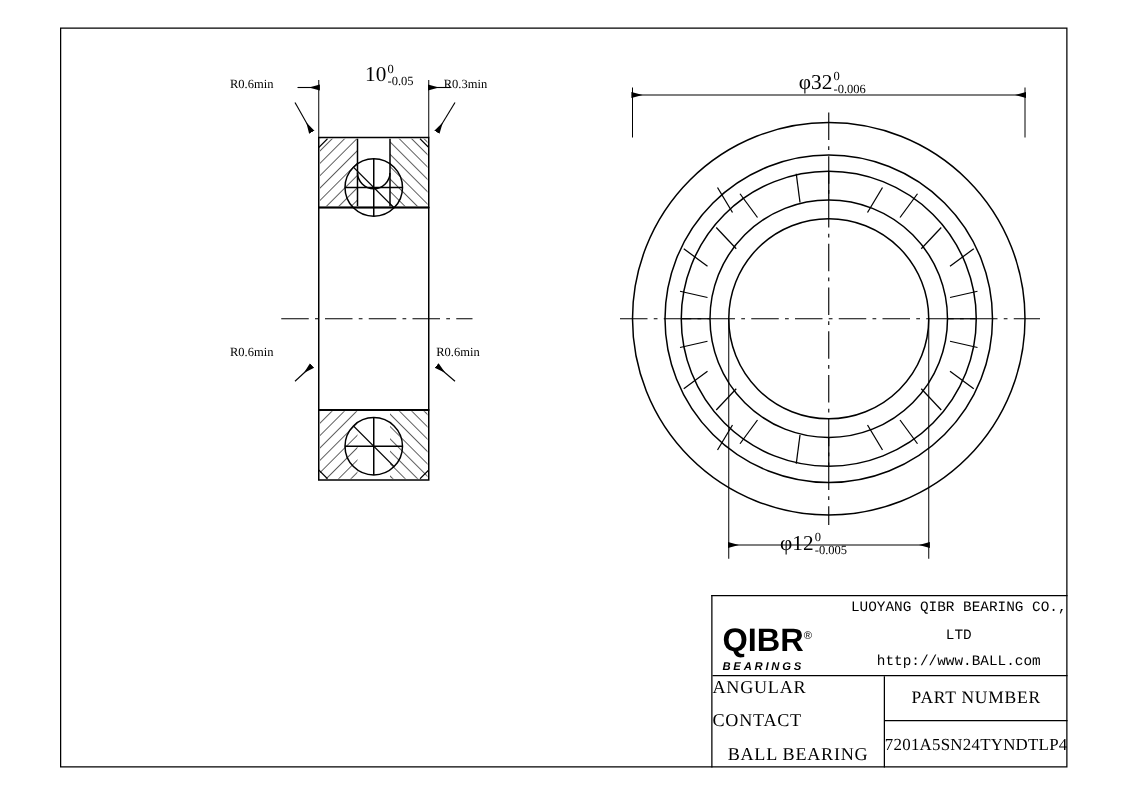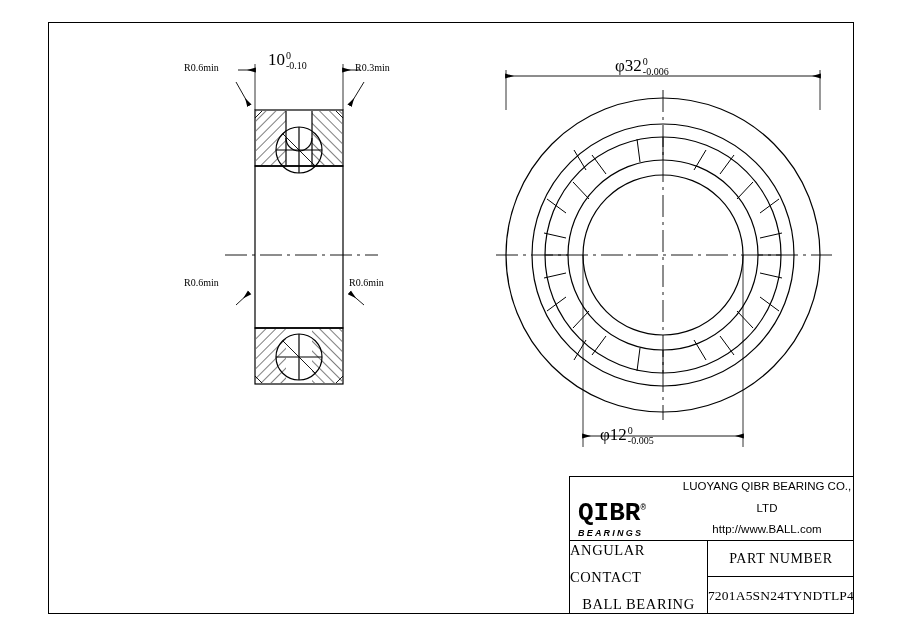--- a/index.html
+++ b/index.html
@@ -32,20 +32,21 @@
     height: 636px;
   }
   .lbl {
     position: absolute;
     font-family: "Liberation Serif", serif;
     color: #000;
     white-space: nowrap;
   }
   .dim-main {
     font-size: 17px;
+    margin-left: 24px;
   }
   .note {
     font-size: 10px;
   }
   .tol {
     display: inline-block;
     vertical-align: middle;
     font-size: 10px;
     line-height: 1.05;
     text-align: left;
@@ -71,21 +72,21 @@
     box-sizing: border-box;
     display: flex;
     align-items: center;
   }
   .tb-logo {
     width: 110px;
     padding-left: 8px;
     box-sizing: border-box;
   }
   .logo-main {
-    font-family: Liberation Mono, monospace;
+    font-family: Liberation Sans, sans-serif;
     font-weight: bold;
     font-size: 26px;
     letter-spacing: 0px;
     line-height: 1;
     position: relative;
     display: inline-block;
     margin-top: 20px;
   }
   .logo-reg {
     font-size: 9px;
@@ -98,21 +99,21 @@
     letter-spacing: 2.2px;
     margin-top: 2px;
     font-weight: bold;
     font-style: italic;
   }
   .tb-company {
     flex: 1;
     text-align: center;
     font-size: 11.5px;
     line-height: 1.9;
-    font-family: Liberation Sans, sans-serif;
+    font-family: Liberation Mono, monospace;
   }
   .tb-bottom {
     display: flex;
     height: 73px;
   }
   .tb-left {
     width: 172px;
     box-sizing: border-box;
     border-right: 1px solid #000;
     display: flex;
@@ -288,21 +289,21 @@
 
     <rect x="256" y="229" width="86" height="0" fill="#fff" stroke="none"></rect>
   </svg>
 
   <div class="lbl note" style="left:184px; top:62px;">R0.6min</div>
   <div class="lbl note" style="left:355px; top:62px;">R0.3min</div>
   <div class="lbl note" style="left:184px; top:277px;">R0.6min</div>
   <div class="lbl note" style="left:349px; top:277px;">R0.6min</div>
 
   <div class="lbl dim-main" style="left:268px; top:50px;">
-    <span>10</span><span class="tol"><span>0</span><span>-0.10</span></span>
+    <span>10</span><span class="tol"><span>0</span><span>-0.05</span></span>
   </div>
 
   <div class="lbl dim-main" style="left:615px; top:56px;">
     <span>φ</span><span>32</span><span class="tol"><span>0</span><span>-0.006</span></span>
   </div>
 
   <div class="lbl dim-main" style="left:600px; top:425px;">
     <span>φ</span><span>12</span><span class="tol"><span>0</span><span>-0.005</span></span>
   </div>
 

